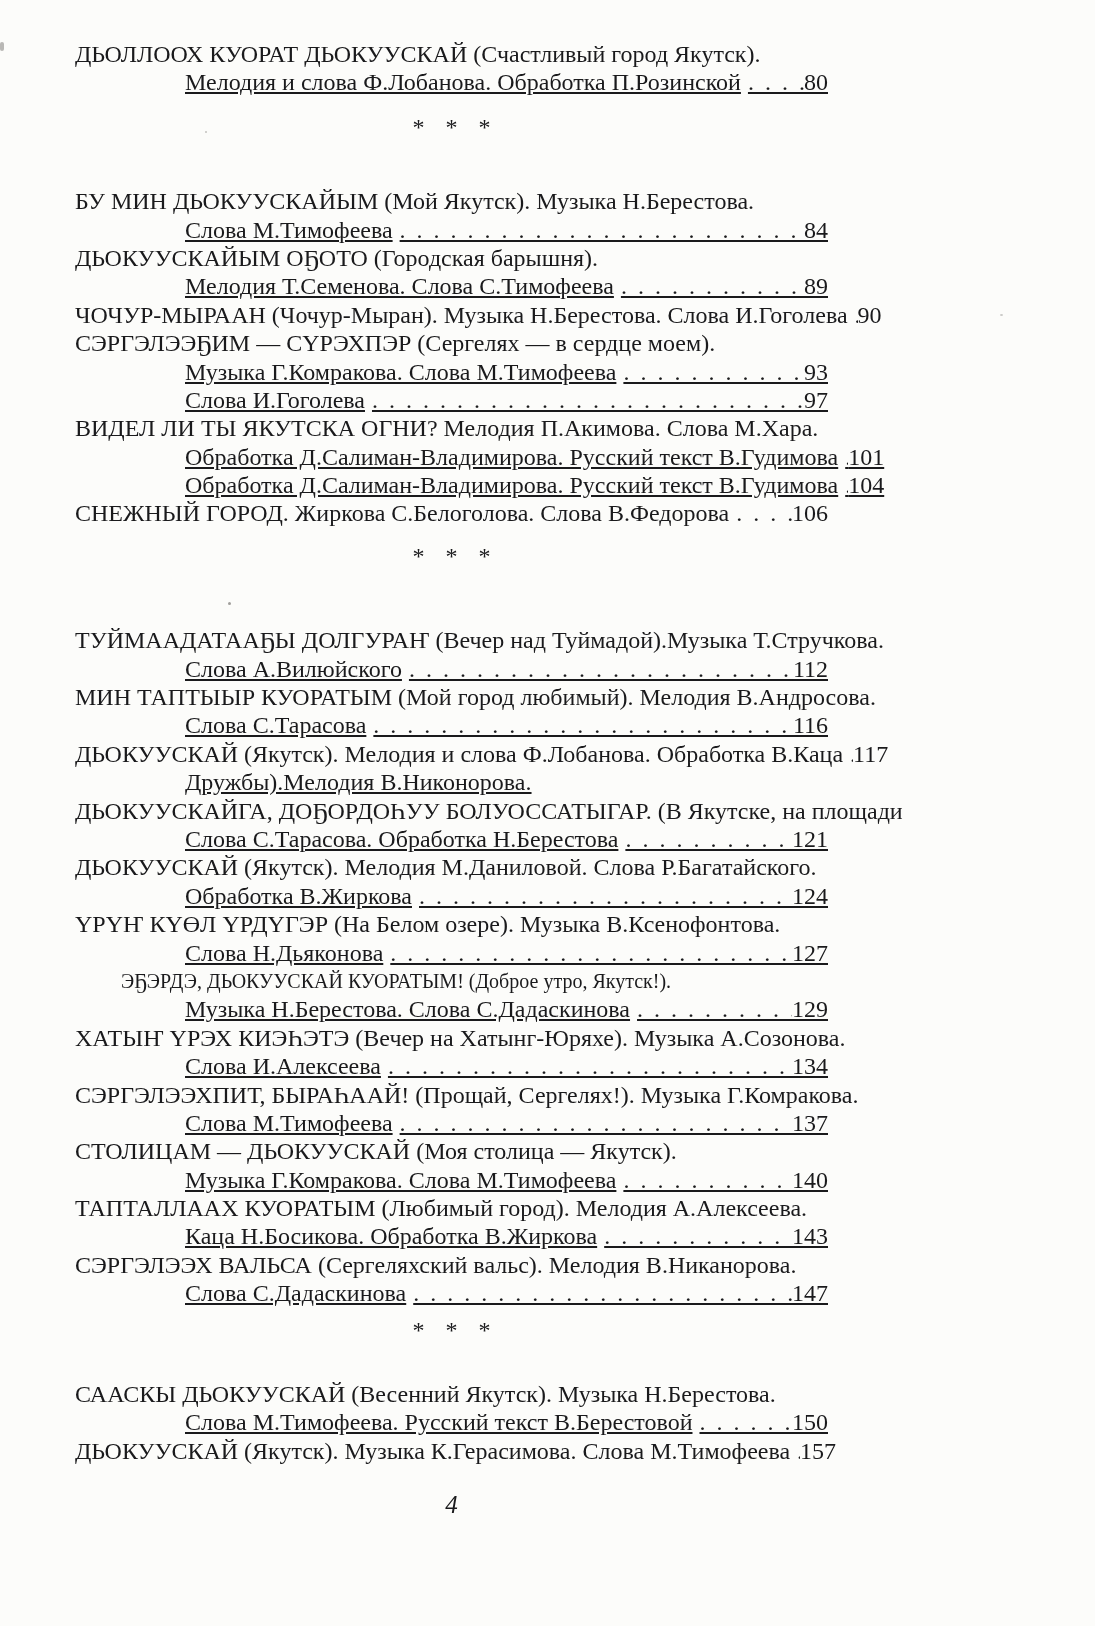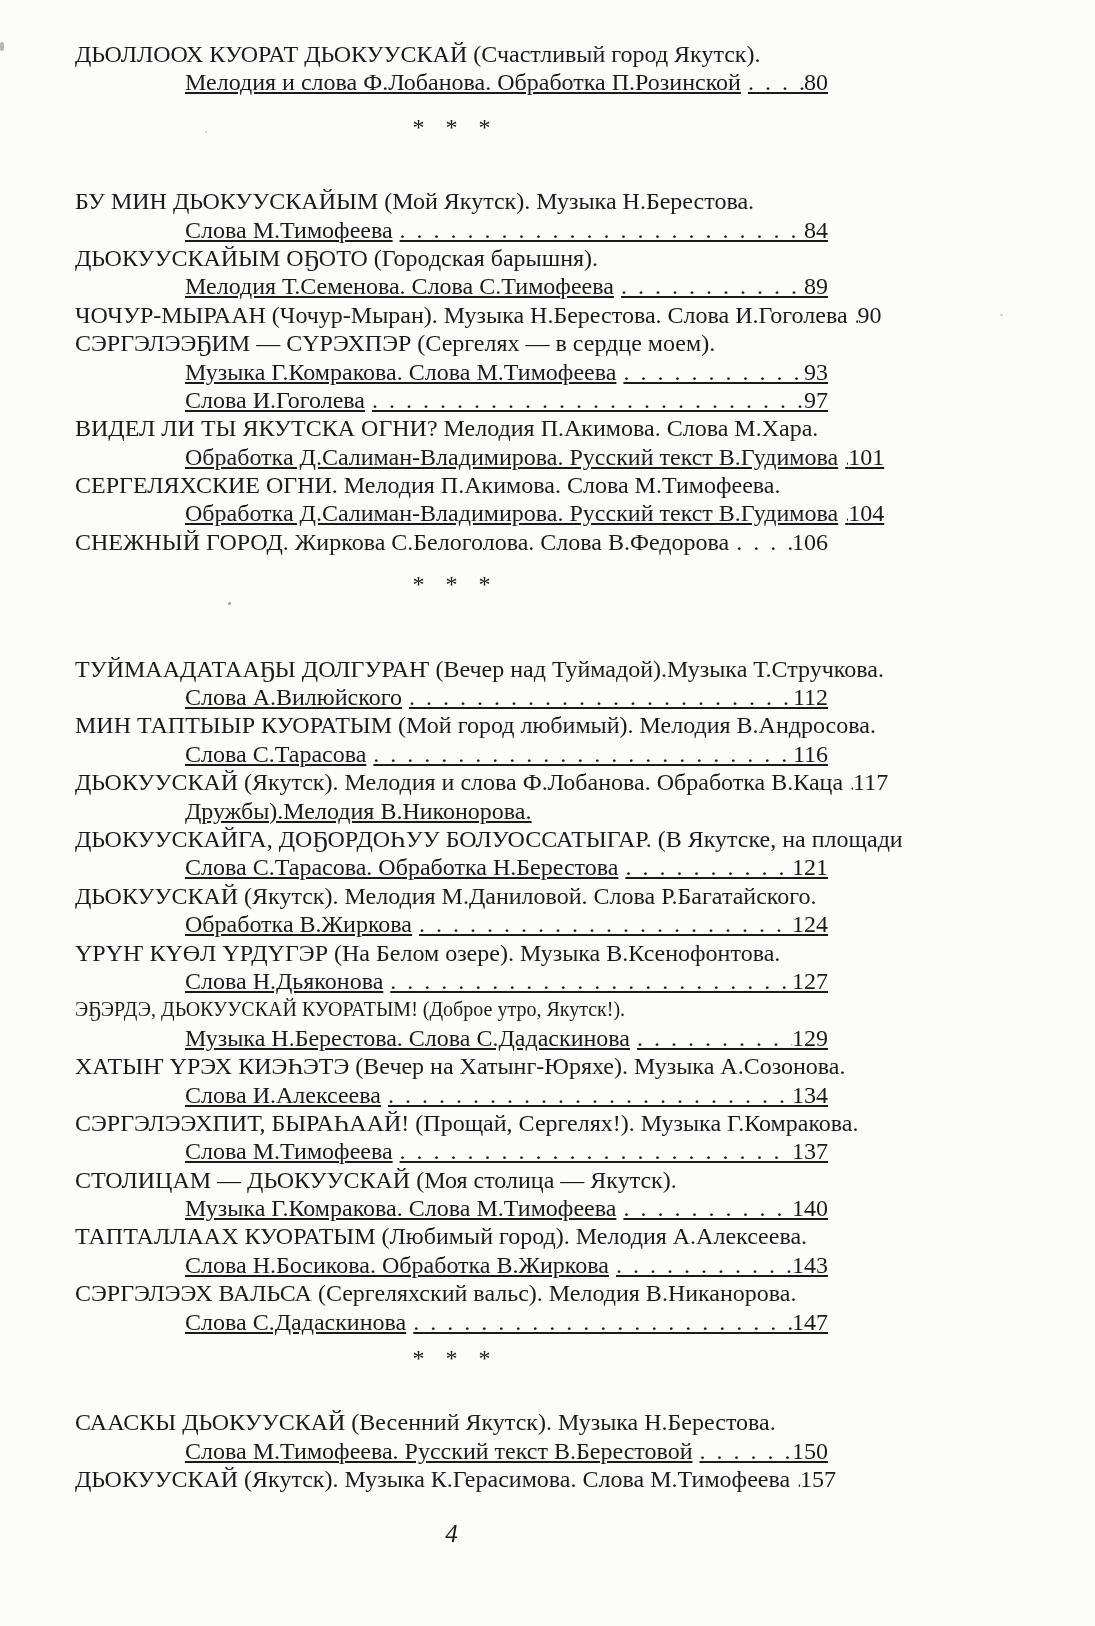--- a/index.html
+++ b/index.html
@@ -23,21 +23,21 @@
   .entry { }
   .line {
     display: flex;
     align-items: baseline;
     white-space: nowrap;
     font-size: 24px;
     line-height: 28.4px;
     height: 28.4px;
   }
   .line.indent { padding-left: 110px; text-decoration: underline; }
-  .line.small .txt { font-size: 20px; }
+  .line.small .txt { font-size: 20px; margin-left: 46px; }
   .txt { flex: 0 0 auto; }
   .dots {
     flex: 1 1 auto;
     min-width: 0;
     overflow: hidden;
     white-space: nowrap;
     letter-spacing: 2.5px;
     padding-left: 7px;
     padding-right: 3px;
   }
@@ -132,23 +132,20 @@
           <div class="line">
             <span class="txt">ВИДЕЛ ЛИ ТЫ ЯКУТСКА ОГНИ? Мелодия П.Акимова. Слова М.Хара.</span>
           </div>
           <div class="line indent">
             <span class="txt">Обработка Д.Салиман-Владимирова. Русский текст В.Гудимова</span>
             <span class="dots">. . . . . . . . . . . . . . . . . . . . . . . . . . . . . . . . . . . . . . . . . . . . . . . . . . . . . . . . . . . . . . . . . . . . . . . . . . . .</span>
             <span class="pg">101</span>
           </div>
         </div>
         <div class="entry">
-          <div class="line">
-            <span class="txt">СЕРГЕЛЯХСКИЕ ОГНИ. Мелодия П.Акимова. Слова М.Тимофеева.</span>
-          </div>
           <div class="line indent">
             <span class="txt">Обработка Д.Салиман-Владимирова. Русский текст В.Гудимова</span>
             <span class="dots">. . . . . . . . . . . . . . . . . . . . . . . . . . . . . . . . . . . . . . . . . . . . . . . . . . . . . . . . . . . . . . . . . . . . . . . . . . . .</span>
             <span class="pg">104</span>
           </div>
         </div>
         <div class="entry">
           <div class="line">
             <span class="txt">СНЕЖНЫЙ ГОРОД. Жиркова С.Белоголова. Слова В.Федорова</span>
             <span class="dots">. . . . . . . . . . . . . . . . . . . . . . . . . . . . . . . . . . . . . . . . . . . . . . . . . . . . . . . . . . . . . . . . . . . . . . . . . . . .</span>
@@ -256,21 +253,21 @@
             <span class="txt">Музыка Г.Комракова. Слова М.Тимофеева</span>
             <span class="dots">. . . . . . . . . . . . . . . . . . . . . . . . . . . . . . . . . . . . . . . . . . . . . . . . . . . . . . . . . . . . . . . . . . . . . . . . . . . .</span>
             <span class="pg">140</span>
           </div>
         </div>
         <div class="entry">
           <div class="line">
             <span class="txt">ТАПТАЛЛААХ КУОРАТЫМ (Любимый город). Мелодия А.Алексеева.</span>
           </div>
           <div class="line indent">
-            <span class="txt">Слова Н.Босикова. Обработка В.Жиркова</span>
+            <span class="txt">Каца Н.Босикова. Обработка В.Жиркова</span>
             <span class="dots">. . . . . . . . . . . . . . . . . . . . . . . . . . . . . . . . . . . . . . . . . . . . . . . . . . . . . . . . . . . . . . . . . . . . . . . . . . . .</span>
             <span class="pg">143</span>
           </div>
         </div>
         <div class="entry">
           <div class="line">
             <span class="txt">СЭРГЭЛЭЭХ ВАЛЬСА (Сергеляхский вальс). Мелодия В.Никанорова.</span>
           </div>
           <div class="line indent">
             <span class="txt">Слова С.Дадаскинова</span>

